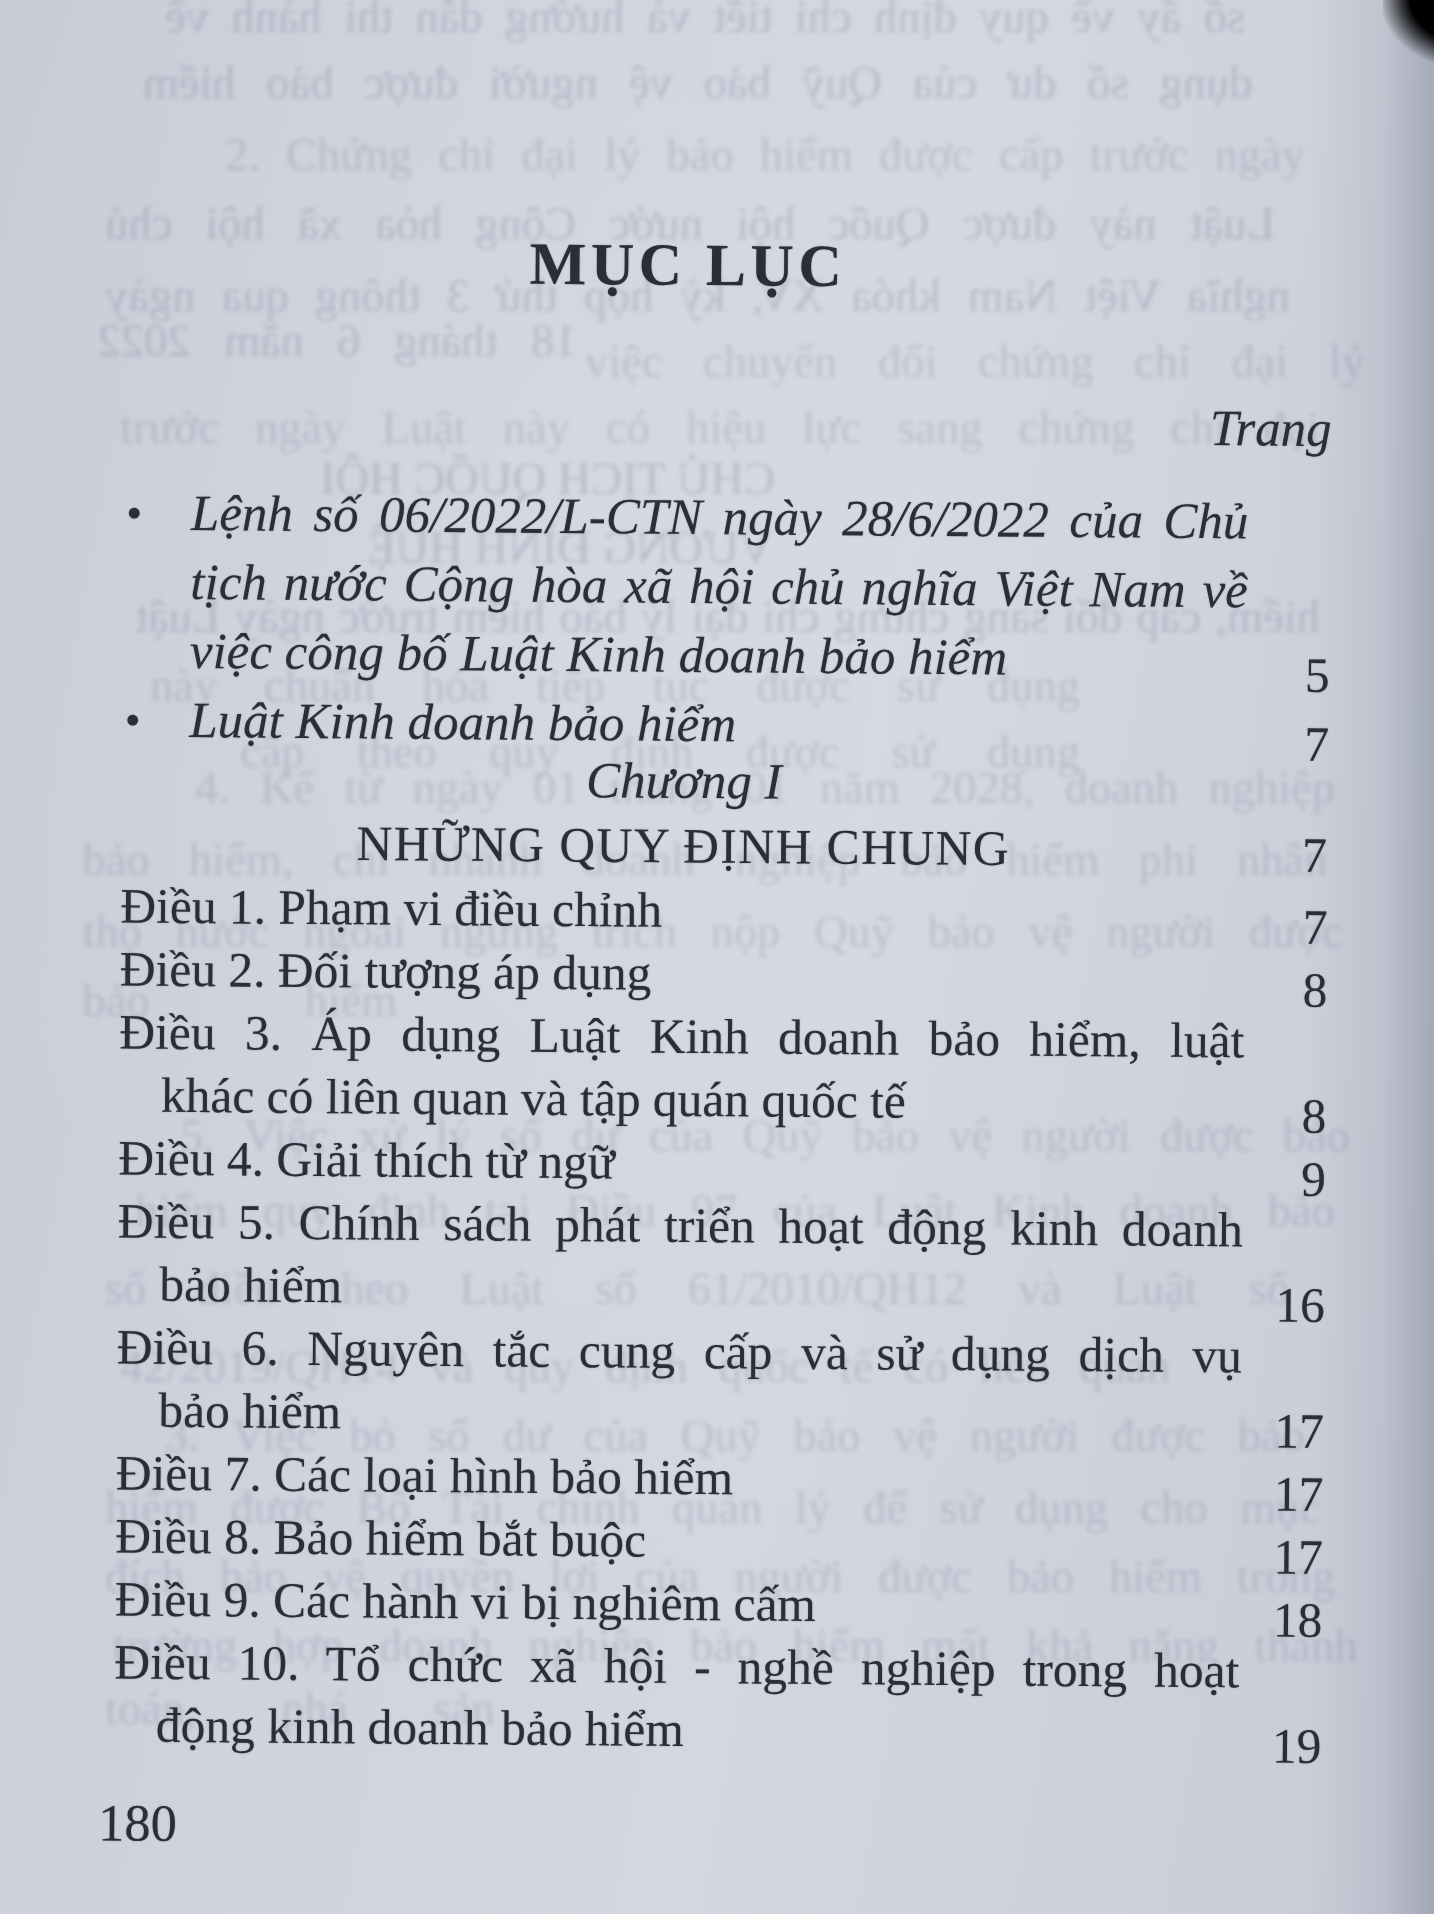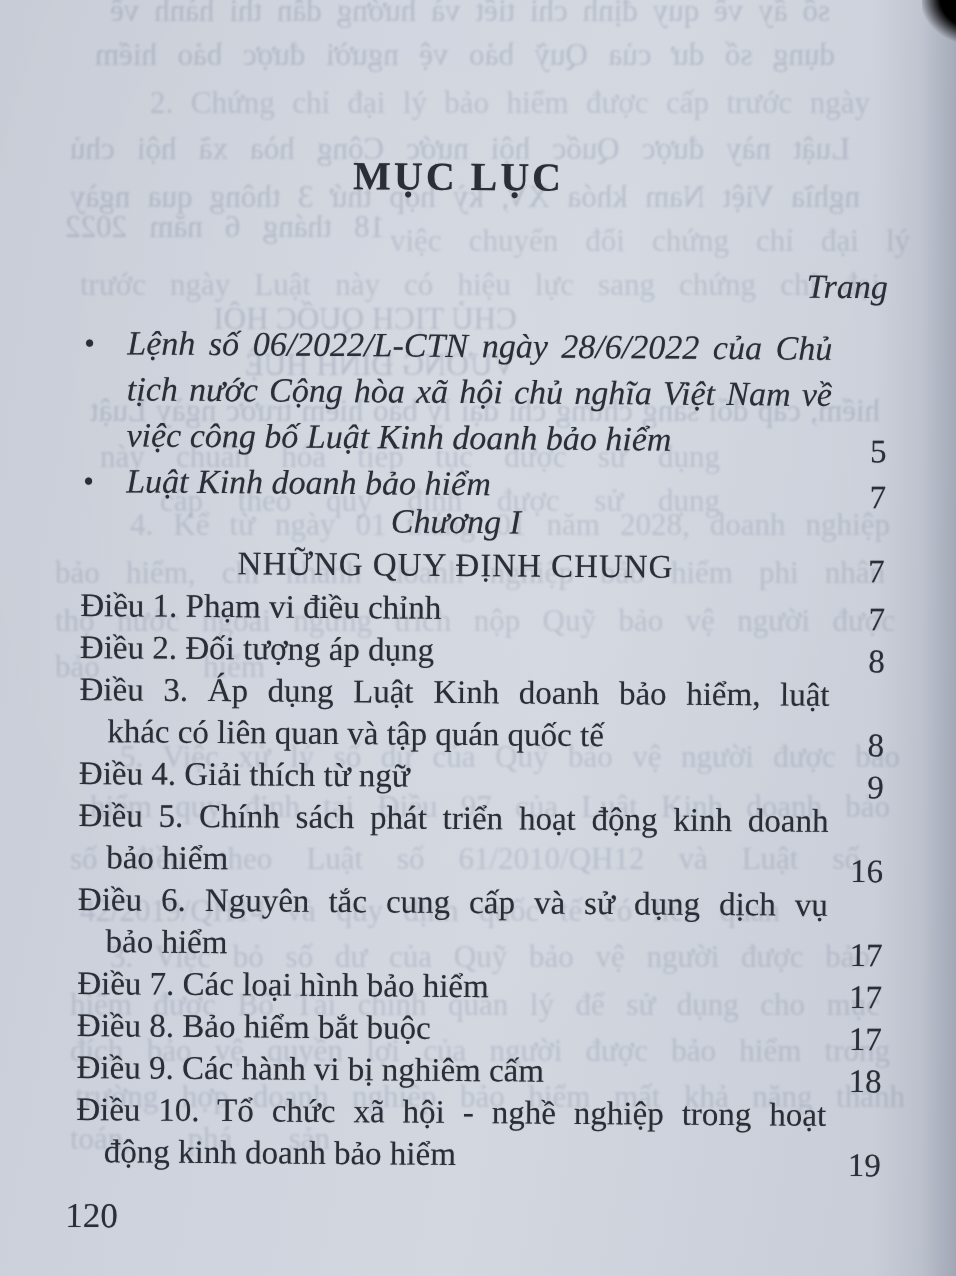--- a/index.html
+++ b/index.html
@@ -177,21 +177,21 @@
         </div>
         <div class="entry">
           <div class="j">Điều 10. Tổ chức xã hội - nghề nghiệp trong hoạt</div>
           <div class="cont">động kinh doanh bảo hiểm</div>
           <span class="pg">19</span>
         </div>
       </div>
 
     </div>
 
-    <div class="folio">120</div>
+    <div class="folio">180</div>
   </div>
 
   <div class="edge-curve"></div>
   <div class="gutter"></div>
   <div class="page-edge"></div>
   <div class="corner-shadow"></div>
 
 </div>
 
 </body></html>

